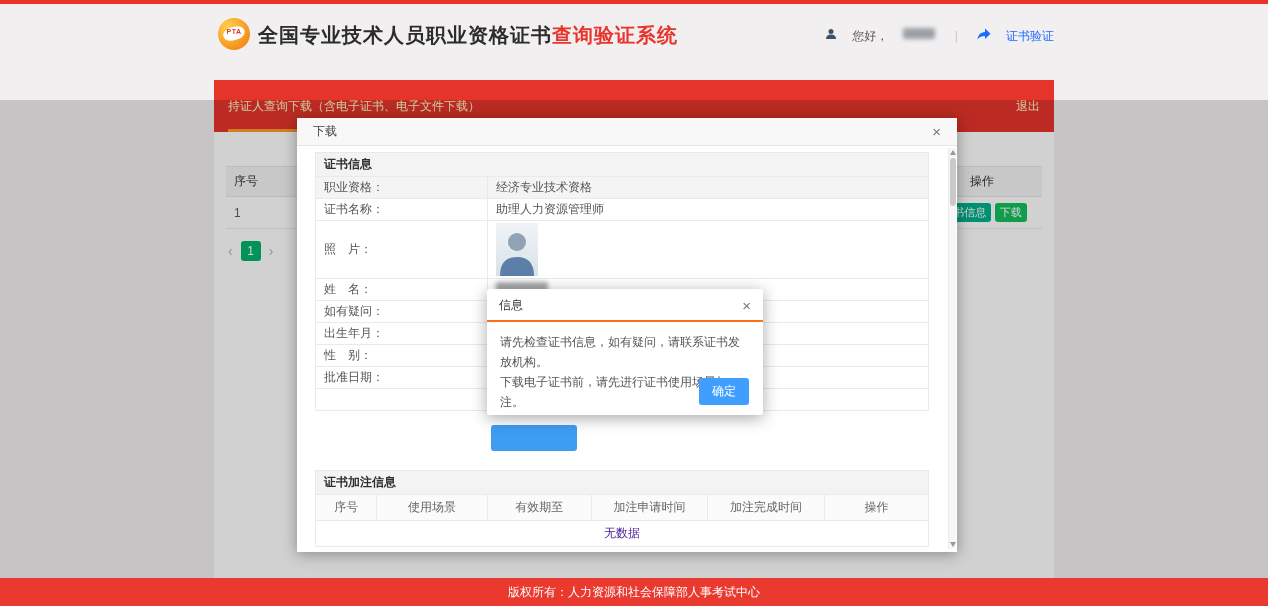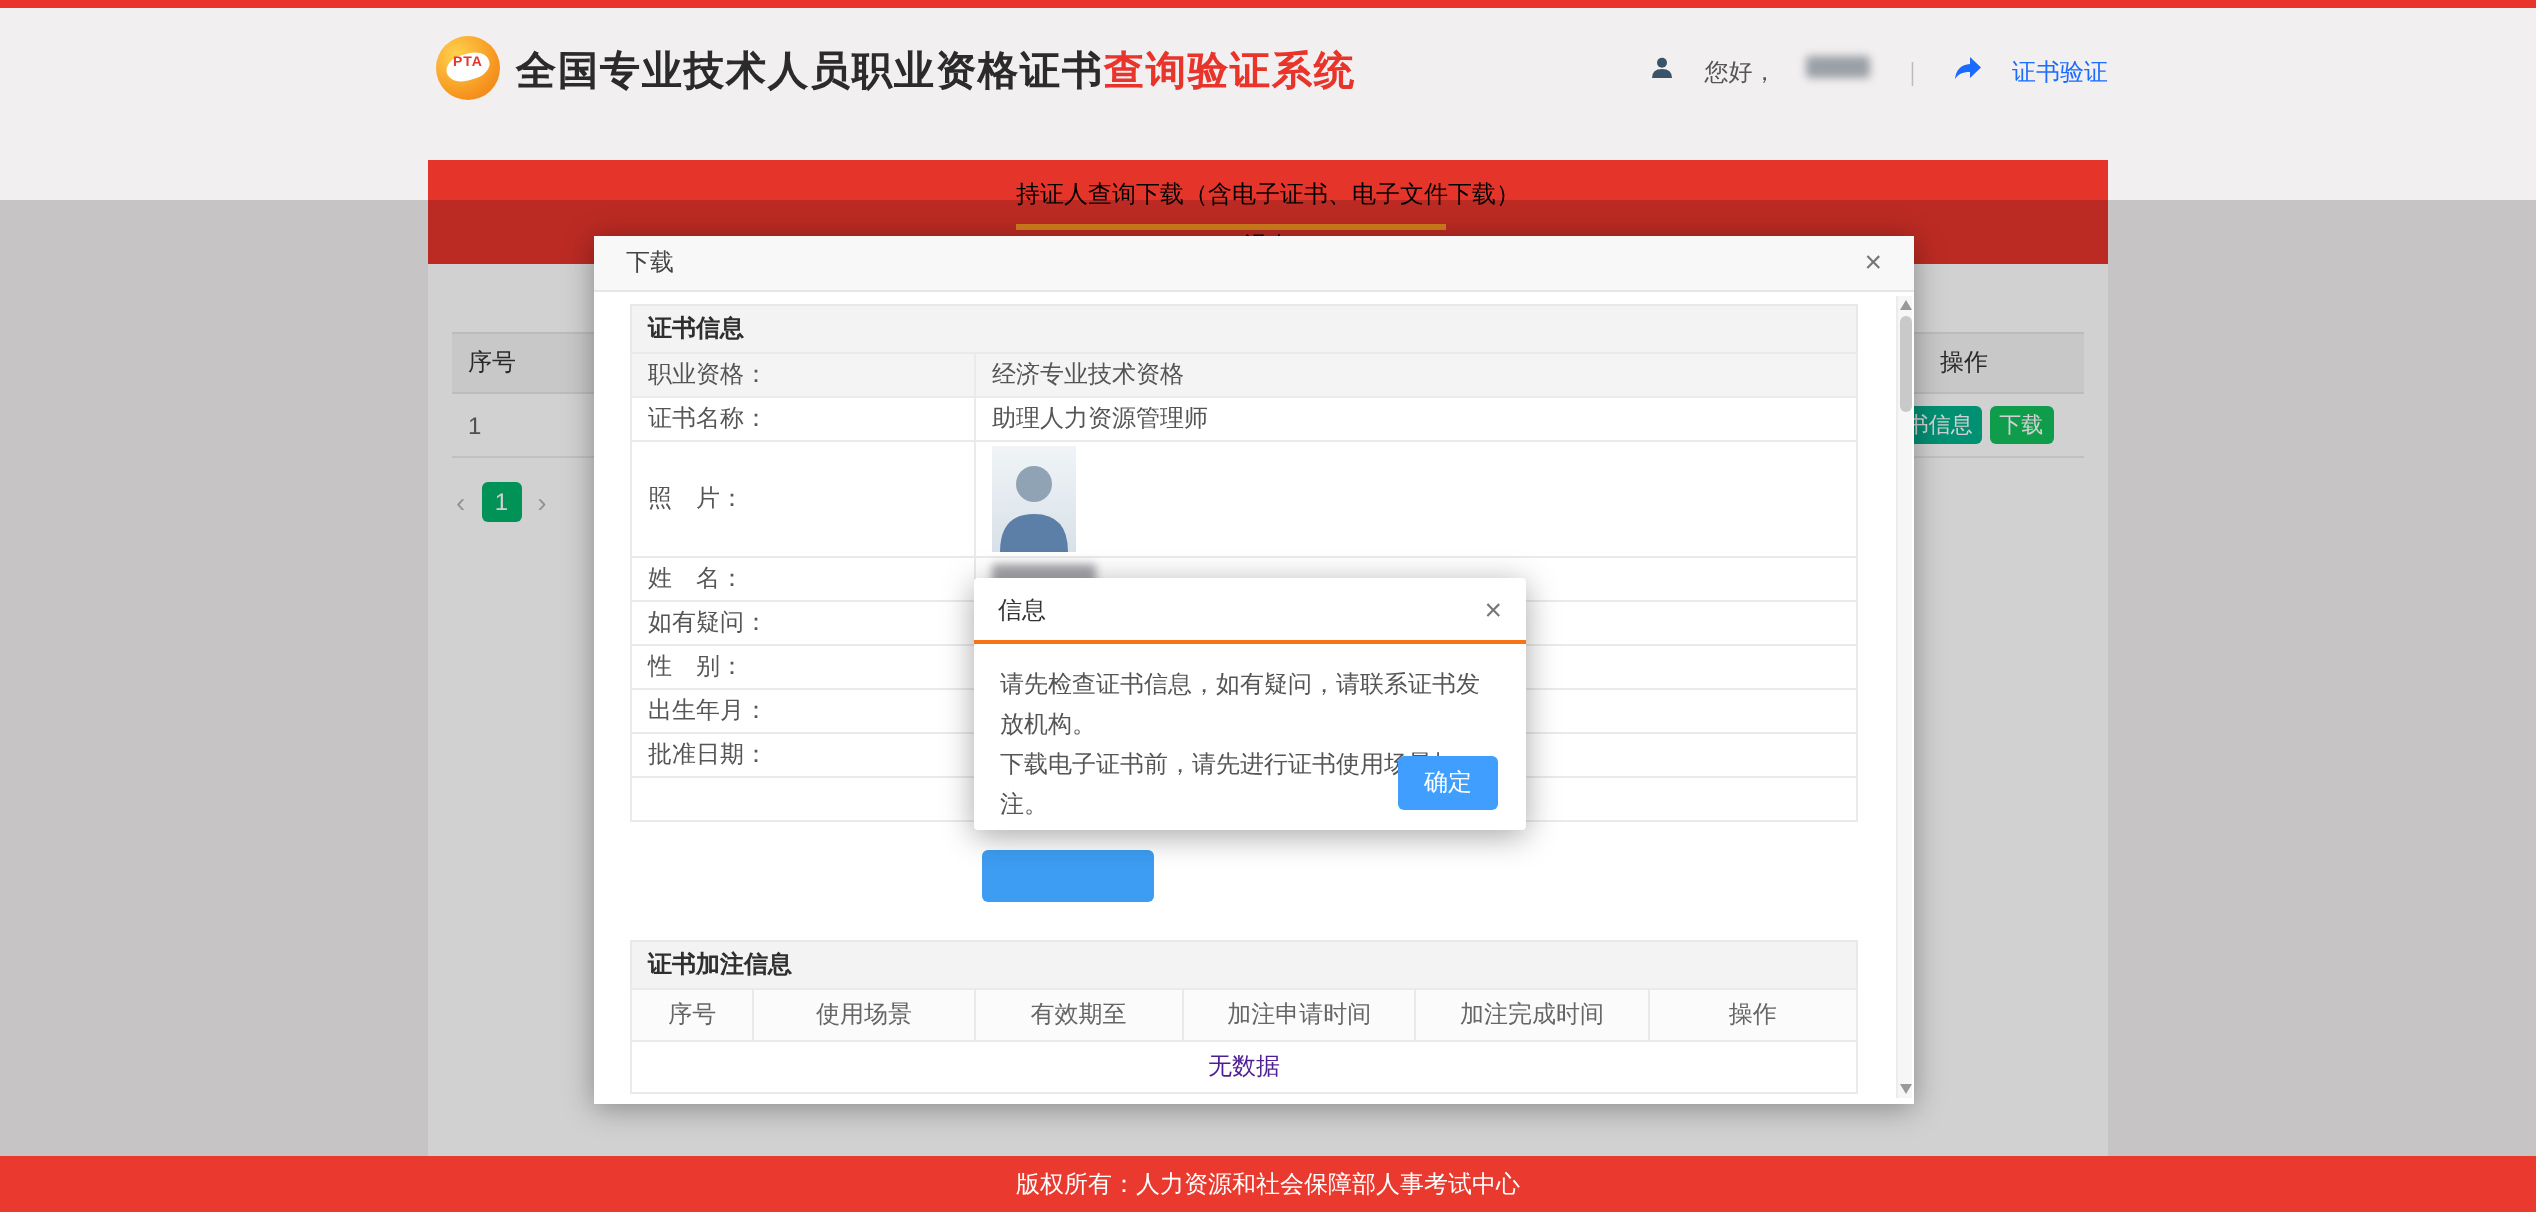--- a/index.html
+++ b/index.html
@@ -23,22 +23,22 @@
   .logo-text { position:absolute; left:0; right:0; top:10px; text-align:center;
           font-size:7px; font-weight:bold; color:#e8342b; letter-spacing:0.5px; }
   .title { position:absolute; left:44px; top:18px; font-size:20px; font-weight:bold; letter-spacing:1px; color:#2b2b2b; white-space:nowrap; }
   .title .accent { color:#e8342b; }
   .userbar { position:absolute; right:0; top:9px; display:flex; gap:15px; color:#555;margin-top:15px; }
   .name-blur { display:inline-block; width:32px; height:11px; background:#9aa0a6; border-radius:2px; filter:blur(2px); }
   .sep { color:#bbb; }
   .verify-link { color:#1a6bff; text-decoration:none; cursor:pointer; }
 
   
-  .nav { position:relative; height:52px; background:#e5352b; color:#000000;
-         display:flex; align-items:center; justify-content:space-between; padding:0 14px;flex-direction:column; }
+  .nav { position:relative; height:52px; background:#e5352b; color:#fef9c3;
+         display:flex; align-items:center; justify-content:space-between; padding:0 14px; }
   .nav-tab { position:relative; height:100%; display:flex; align-items:center; cursor:pointer; }
   .nav-tab::after { content:""; position:absolute; left:0; bottom:0; width:215px; height:3px; background:#ff9a27; }
   .logout { cursor:pointer; }
 
   
   .main { position:relative; height:478px; background:#fff; padding:34px 12px 0 12px; }
   .bg-table { width:100%; border-collapse:collapse; }
   .bg-table th { background:#f4f4f4; border-bottom:1px solid #e6e6e6; border-top:1px solid #e6e6e6;
                  padding:6px 8px; font-weight:normal; color:#333; text-align:left; height:28px; }
   .bg-table th.action-col { width:120px; text-align:center; }
@@ -201,25 +201,25 @@
         </tr>
         <tr>
           <td class="flabel">姓　名：</td>
           <td class="fvalue"><span class="blur-chip"></span></td>
         </tr>
         <tr>
           <td class="flabel">如有疑问：</td>
           <td class="fvalue"></td>
         </tr>
         <tr>
+          <td class="flabel">出生年月：</td>
+          <td class="fvalue"></td>
+        </tr>
+        <tr>
           <td class="flabel">性　别：</td>
-          <td class="fvalue"></td>
-        </tr>
-        <tr>
-          <td class="flabel">出生年月：</td>
           <td class="fvalue"></td>
         </tr>
         <tr>
           <td class="flabel">批准日期：</td>
           <td class="fvalue"></td>
         </tr>
         <tr>
           <td class="empty-cell" colspan="2"></td>
         </tr>
       </tbody>

